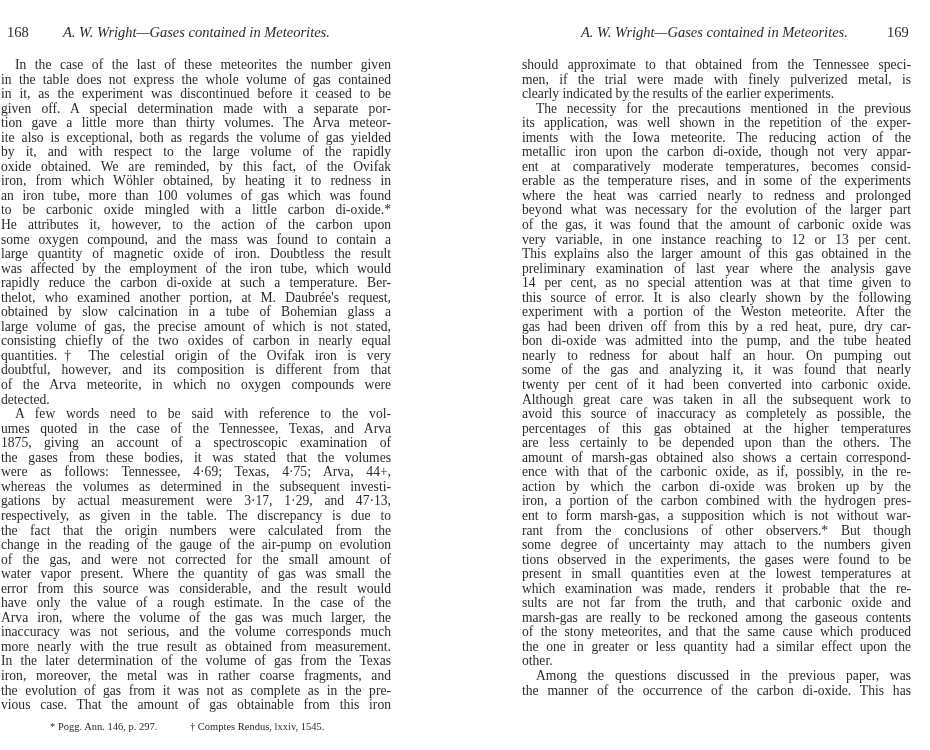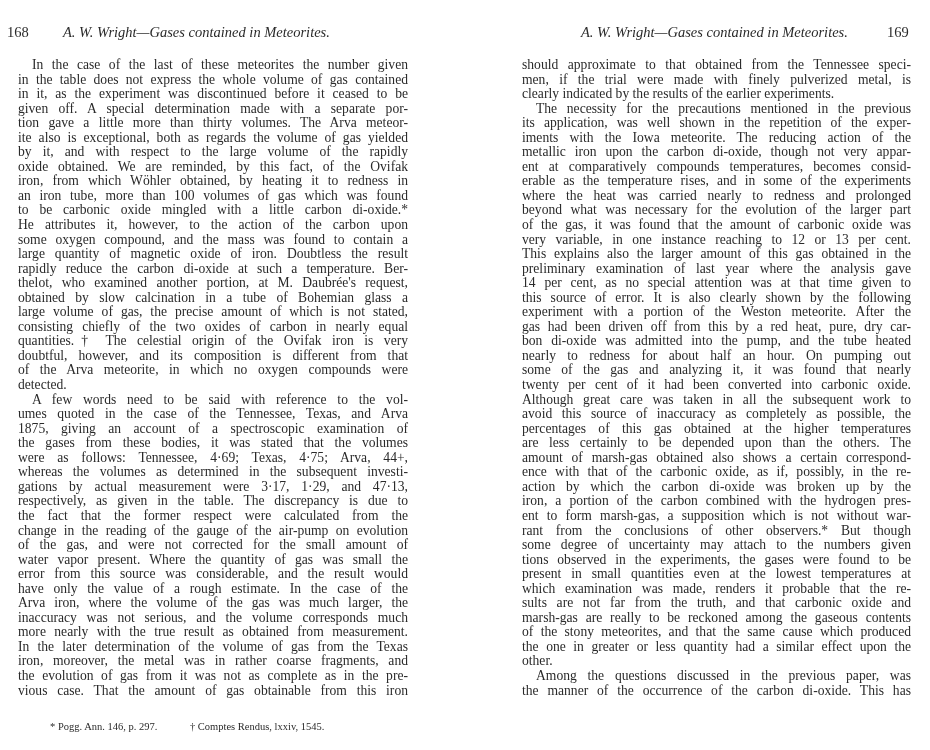--- a/index.html
+++ b/index.html
@@ -17,53 +17,54 @@
   .line.indent { padding-left:14px; }
   .footnotes { position:absolute; top:721px; font-size:10.5px; white-space:nowrap; }
   .fn { display:inline-block; }
 </style>
 </head>
 <body>
 
 <div class="page left">
   <span class="pnum" style="left:7px;">168</span>
   <span class="header title" style="left:63px;">A. W. Wright—Gases contained in Meteorites.</span>
-  <div class="body" style="left:18px; width:390px;" id="left-body">
+  <div class="body" style="left:1px; width:390px;" id="left-body">
       <span class="line indent">In the case of the last of these meteorites the number given</span>
       <span class="line">in the table does not express the whole volume of gas contained</span>
       <span class="line">in it, as the experiment was discontinued before it ceased to be</span>
       <span class="line">given off.  A special determination made with a separate por-</span>
       <span class="line">tion gave a little more than thirty volumes.  The Arva meteor-</span>
       <span class="line">ite also is exceptional, both as regards the volume of gas yielded</span>
       <span class="line">by it, and with respect to the large volume of the rapidly</span>
       <span class="line">oxide obtained.  We are reminded, by this fact, of the Ovifak</span>
       <span class="line">iron, from which Wöhler obtained, by heating it to redness in</span>
       <span class="line">an iron tube, more than 100 volumes of gas which was found</span>
       <span class="line">to be carbonic oxide mingled with a little carbon di-oxide.*</span>
       <span class="line">He attributes it, however, to the action of the carbon upon</span>
       <span class="line">some oxygen compound, and the mass was found to contain a</span>
       <span class="line">large quantity of magnetic oxide of iron.  Doubtless the result</span>
+      <span class="line">was affected by the employment of the iron tube, which would</span>
       <span class="line">rapidly reduce the carbon di-oxide at such a temperature.  Ber-</span>
       <span class="line">thelot, who examined another portion, at M. Daubrée's request,</span>
       <span class="line">obtained by slow calcination in a tube of Bohemian glass a</span>
       <span class="line">large volume of gas, the precise amount of which is not stated,</span>
       <span class="line">consisting chiefly of the two oxides of carbon in nearly equal</span>
       <span class="line">quantities.†  The celestial origin of the Ovifak iron is very</span>
       <span class="line">doubtful, however, and its composition is different from that</span>
       <span class="line">of the Arva meteorite, in which no oxygen compounds were</span>
       <span class="line last">detected.</span>
       <span class="line indent">A few words need to be said with reference to the vol-</span>
       <span class="line">umes quoted in the case of the Tennessee, Texas, and Arva</span>
       <span class="line">1875, giving an account of a spectroscopic examination of</span>
       <span class="line">the gases from these bodies, it was stated that the volumes</span>
       <span class="line">were as follows: Tennessee, 4·69; Texas, 4·75; Arva, 44+,</span>
       <span class="line">whereas the volumes as determined in the subsequent investi-</span>
       <span class="line">gations by actual measurement were 3·17, 1·29, and 47·13,</span>
       <span class="line">respectively, as given in the table.  The discrepancy is due to</span>
-      <span class="line">the fact that the former respect were calculated from the</span>
+      <span class="line">the fact that the origin numbers were calculated from the</span>
       <span class="line">change in the reading of the gauge of the air-pump on evolution</span>
       <span class="line">of the gas, and were not corrected for the small amount of</span>
       <span class="line">water vapor present.  Where the quantity of gas was small the</span>
       <span class="line">error from this source was considerable, and the result would</span>
       <span class="line">have only the value of a rough estimate.  In the case of the</span>
       <span class="line">Arva iron, where the volume of the gas was much larger, the</span>
       <span class="line">inaccuracy was not serious, and the volume corresponds much</span>
       <span class="line">more nearly with the true result as obtained from measurement.</span>
       <span class="line">In the later determination of the volume of gas from the Texas</span>
       <span class="line">iron, moreover, the metal was in rather coarse fragments, and</span>
@@ -80,21 +81,21 @@
   <span class="header title" style="left:116px;">A. W. Wright—Gases contained in Meteorites.</span>
   <span class="pnum" style="left:422px;">169</span>
   <div class="body" style="left:57px; width:389px;" id="right-body">
       <span class="line">should approximate to that obtained from the Tennessee speci-</span>
       <span class="line">men, if the trial were made with finely pulverized metal, is</span>
       <span class="line last">clearly indicated by the results of the earlier experiments.</span>
       <span class="line indent">The necessity for the precautions mentioned in the previous</span>
       <span class="line">its application, was well shown in the repetition of the exper-</span>
       <span class="line">iments with the Iowa meteorite.  The reducing action of the</span>
       <span class="line">metallic iron upon the carbon di-oxide, though not very appar-</span>
-      <span class="line">ent at comparatively compounds temperatures, becomes consid-</span>
+      <span class="line">ent at comparatively moderate temperatures, becomes consid-</span>
       <span class="line">erable as the temperature rises, and in some of the experiments</span>
       <span class="line">where the heat was carried nearly to redness and prolonged</span>
       <span class="line">beyond what was necessary for the evolution of the larger part</span>
       <span class="line">of the gas, it was found that the amount of carbonic oxide was</span>
       <span class="line">very variable, in one instance reaching to 12 or 13 per cent.</span>
       <span class="line">This explains also the larger amount of this gas obtained in the</span>
       <span class="line">preliminary examination of last year where the analysis gave</span>
       <span class="line">14 per cent, as no special attention was at that time given to</span>
       <span class="line">this source of error.  It is also clearly shown by the following</span>
       <span class="line">experiment with a portion of the Weston meteorite.  After the</span>

